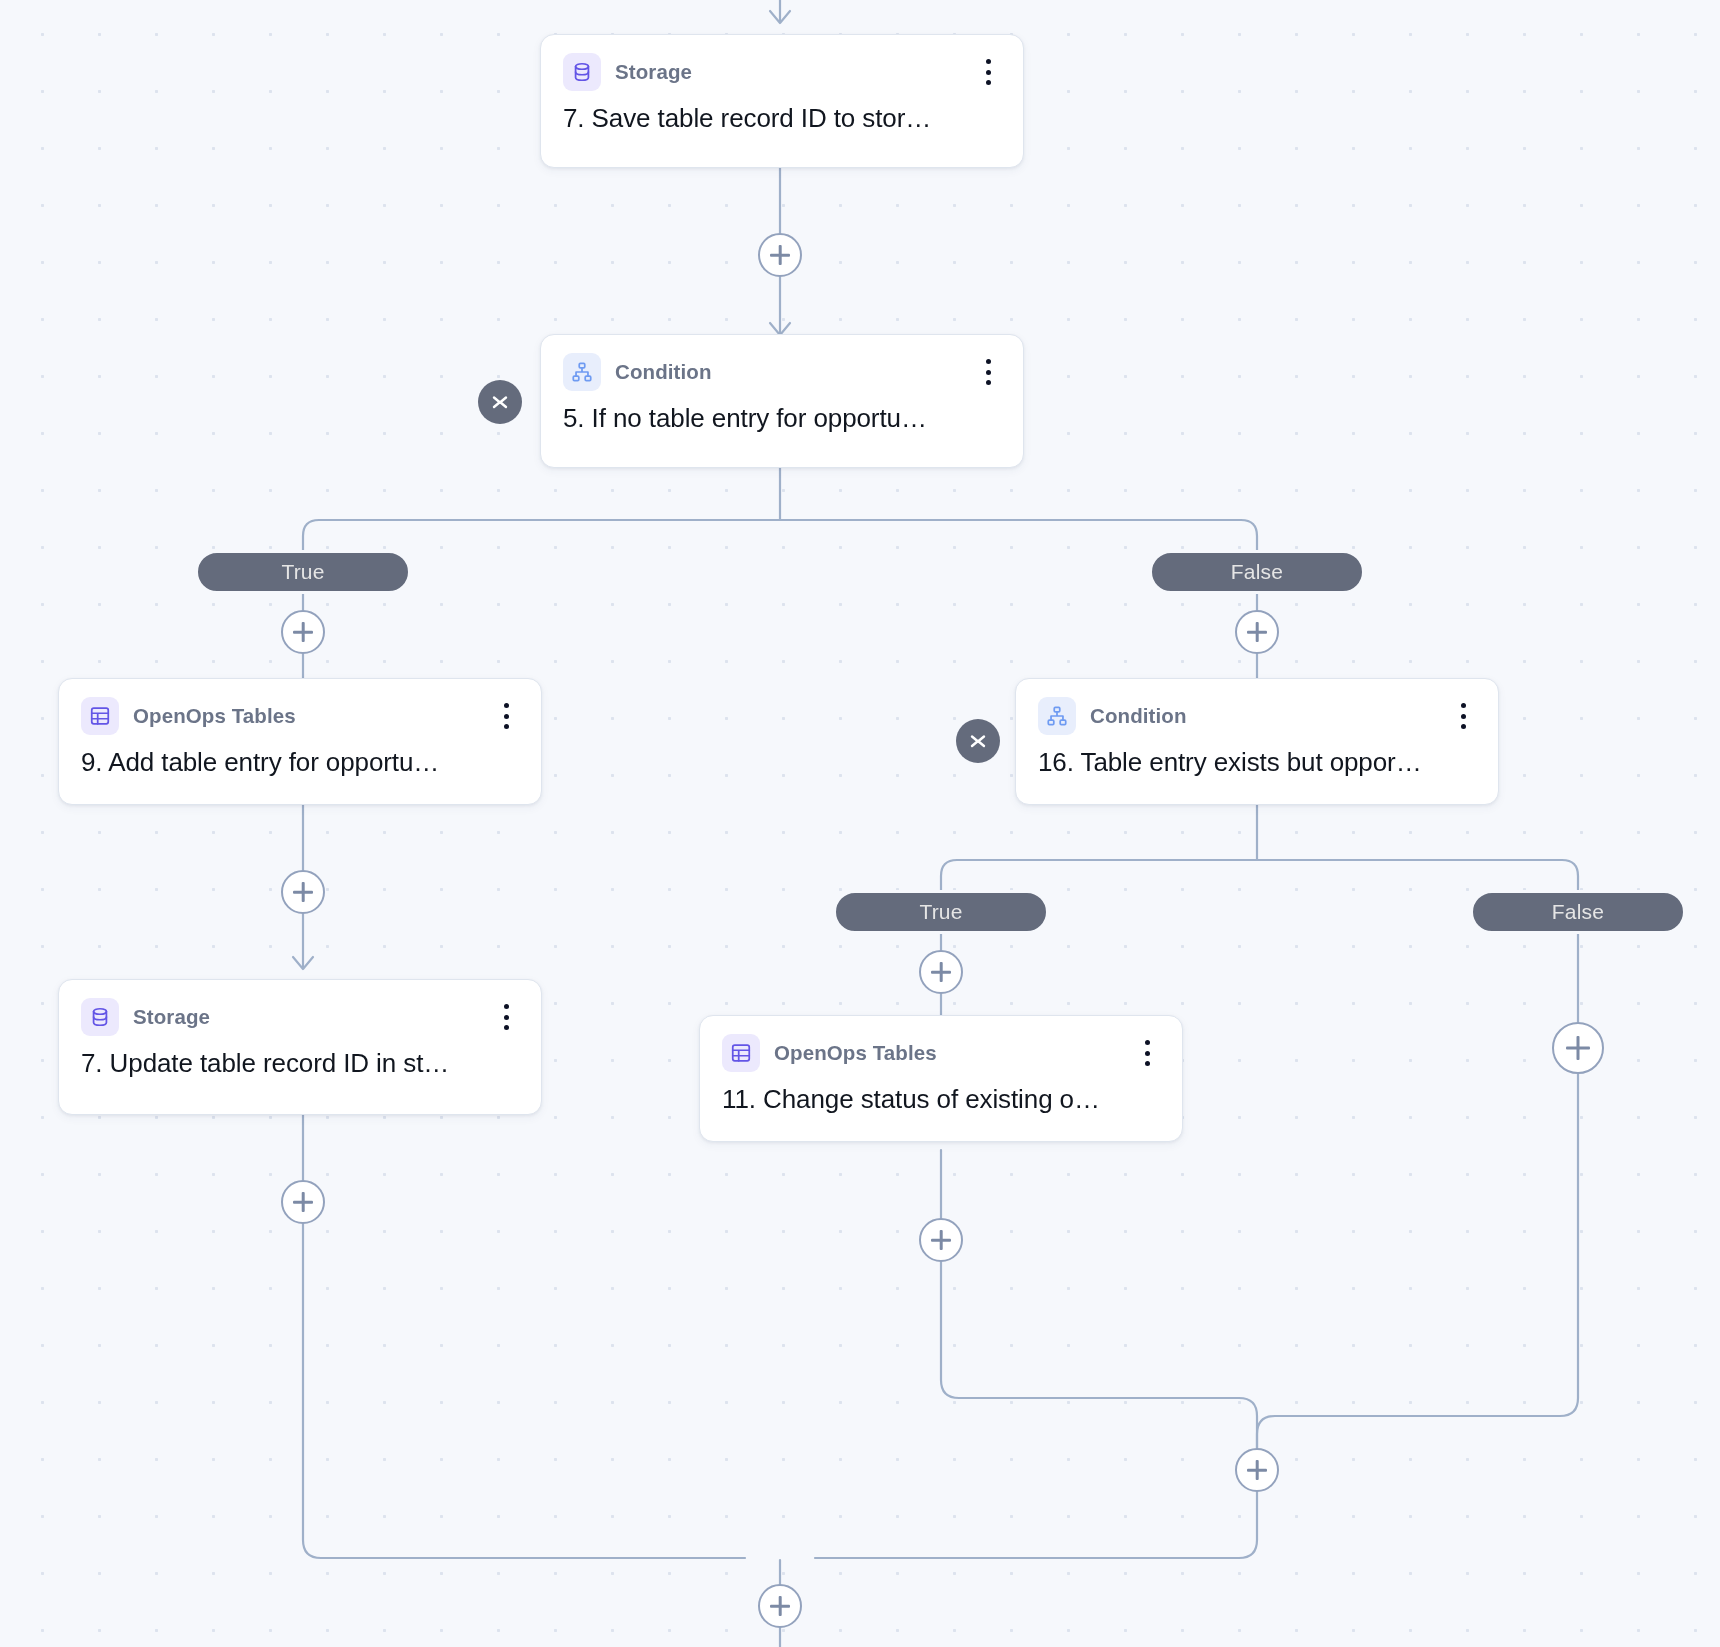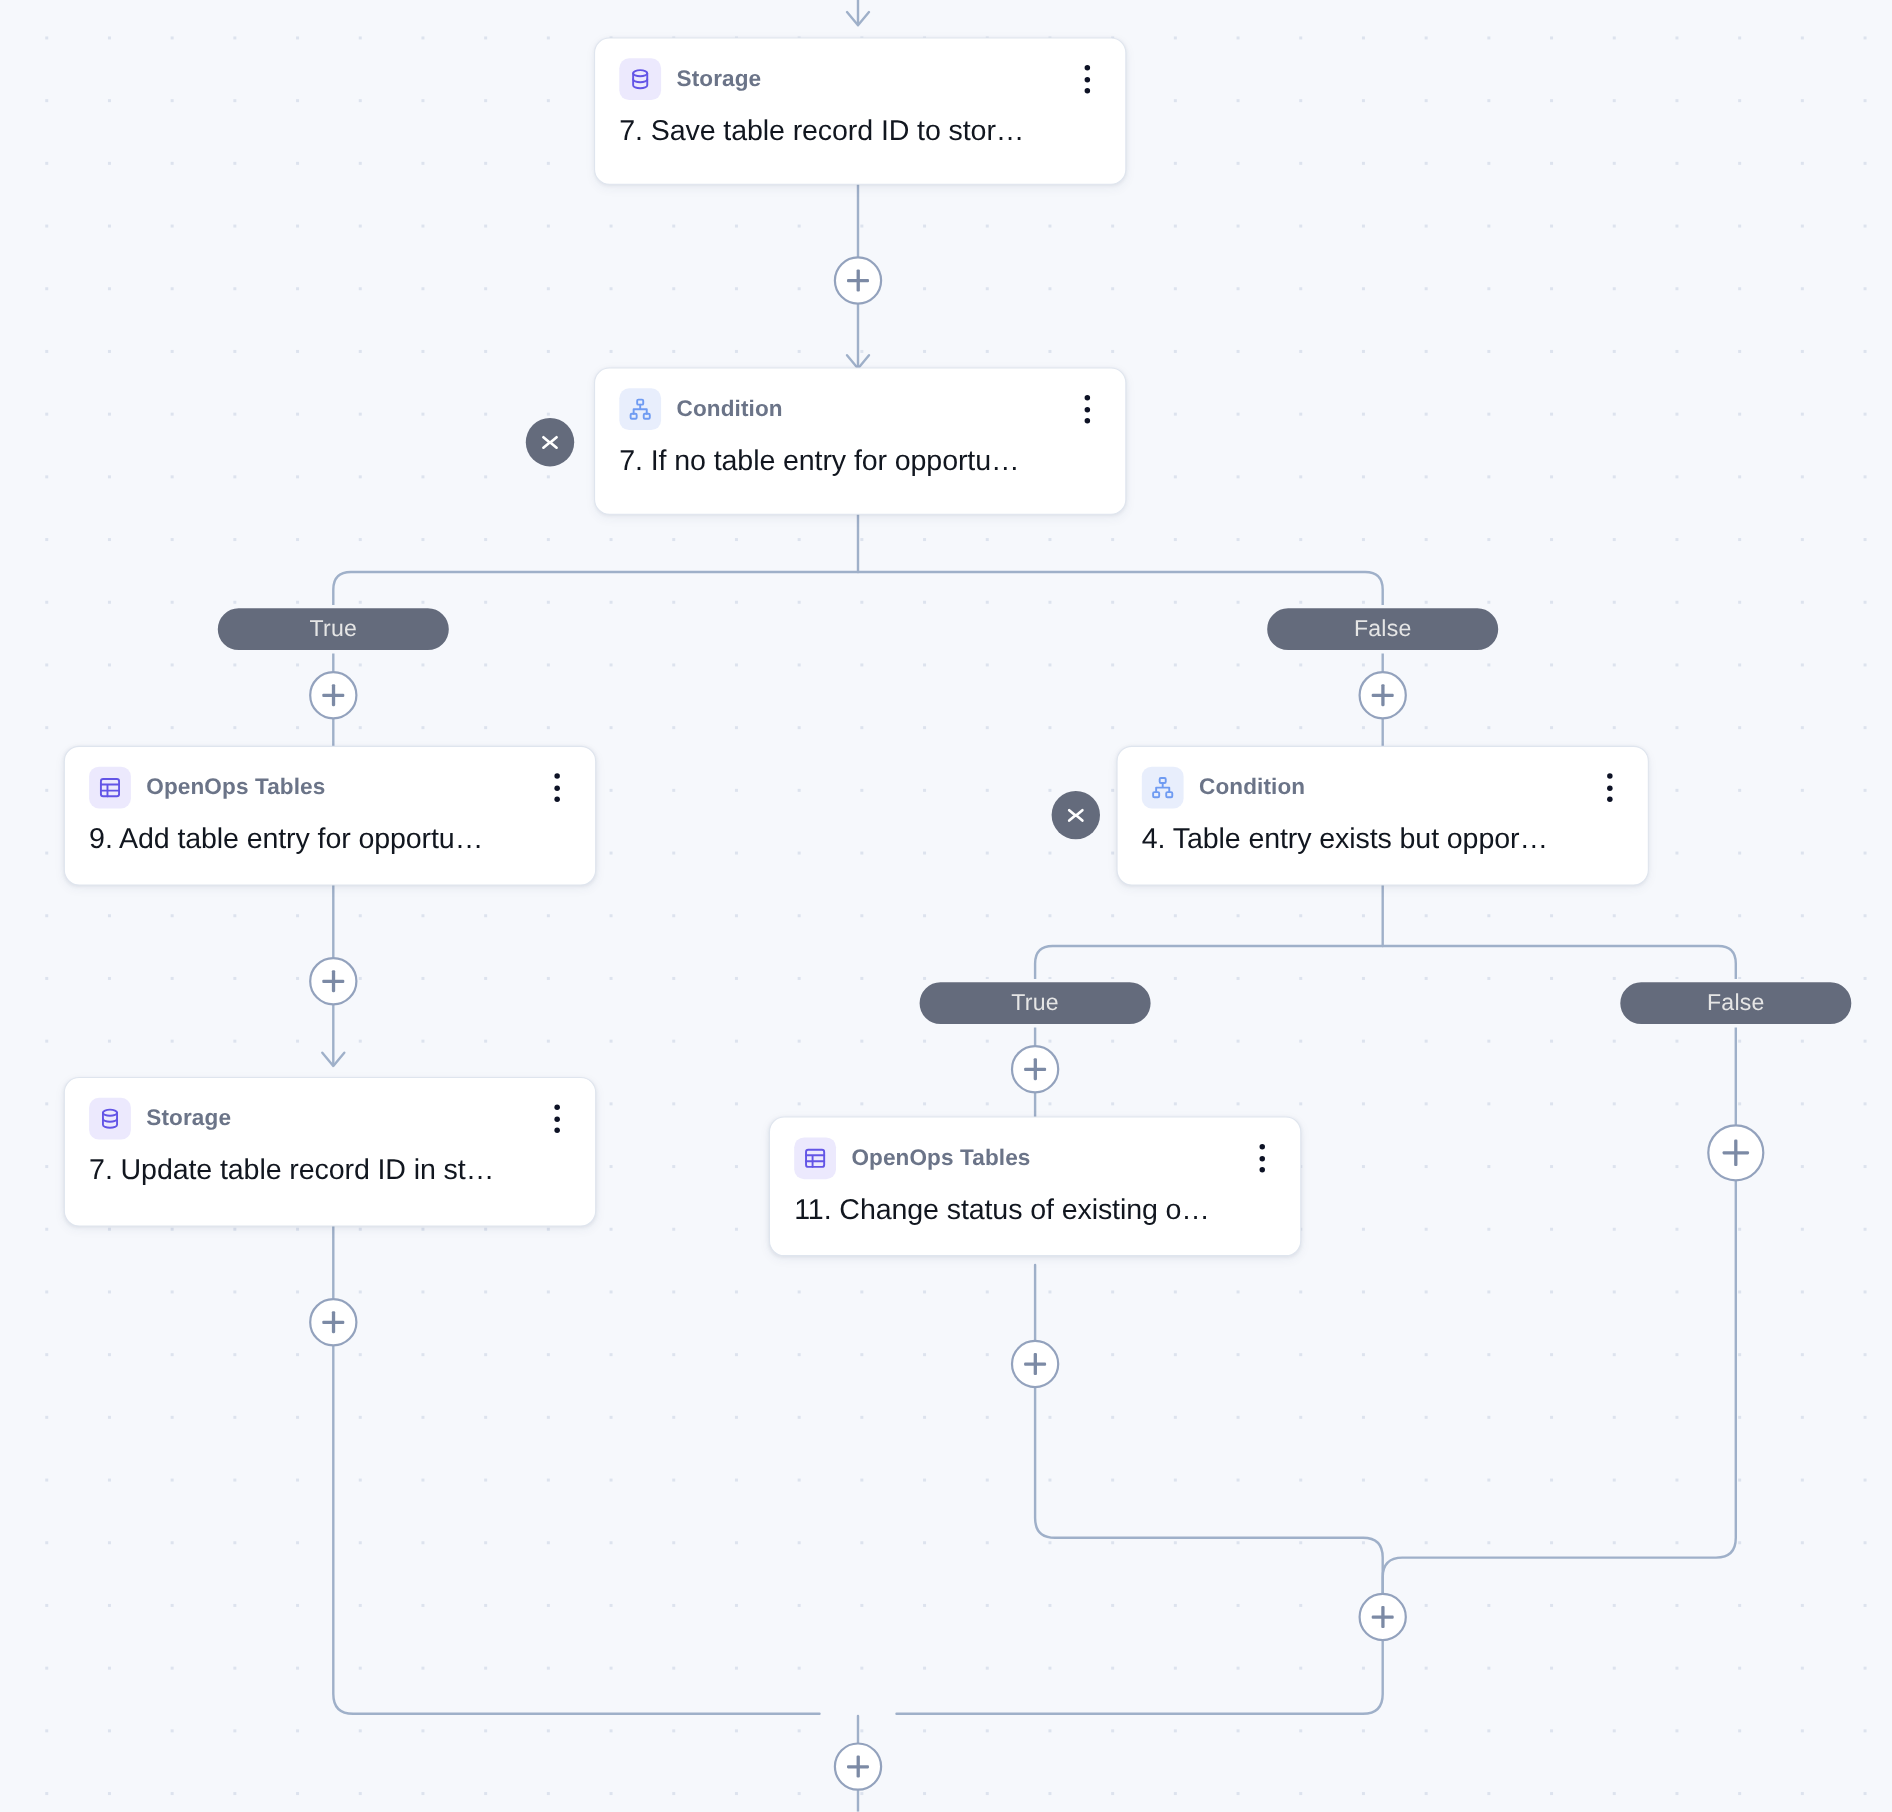--- a/index.html
+++ b/index.html
@@ -227,21 +227,21 @@
           <path d="M12 7.5v4.5M5.5 16.5V12h13v4.5"></path>
         </svg>
       </span>
       <span class="node-type">Condition</span>
       <span class="kebab">
           <i></i>
           <i></i>
           <i></i>
         </span>
     </div>
-    <div class="node-title">7. If no table entry for opportu…</div>
+    <div class="node-title">5. If no table entry for opportu…</div>
   </div>
 
   <div class="collapse" style="left:478px; top:380px;">
     <svg width="24" height="24" viewBox="0 0 24 24" fill="none" stroke="#ffffff" stroke-width="2.4" stroke-linecap="round" stroke-linejoin="round">
       <path d="M6 7.5 L12 12.5 L18 7.5"></path>
       <path d="M6 17 L12 12 L18 17"></path>
     </svg>
   </div>
 
   <div class="pill" style="left:195px; top:550px; width:216px;">True</div>
@@ -301,21 +301,21 @@
           <path d="M12 7.5v4.5M5.5 16.5V12h13v4.5"></path>
         </svg>
       </span>
       <span class="node-type">Condition</span>
       <span class="kebab">
           <i></i>
           <i></i>
           <i></i>
         </span>
     </div>
-    <div class="node-title">4. Table entry exists but oppor…</div>
+    <div class="node-title">16. Table entry exists but oppor…</div>
   </div>
 
   <div class="collapse" style="left:956px; top:719px;">
     <svg width="24" height="24" viewBox="0 0 24 24" fill="none" stroke="#ffffff" stroke-width="2.4" stroke-linecap="round" stroke-linejoin="round">
       <path d="M6 7.5 L12 12.5 L18 7.5"></path>
       <path d="M6 17 L12 12 L18 17"></path>
     </svg>
   </div>
 
   <div class="pill" style="left:833px; top:890px; width:216px;">True</div>

